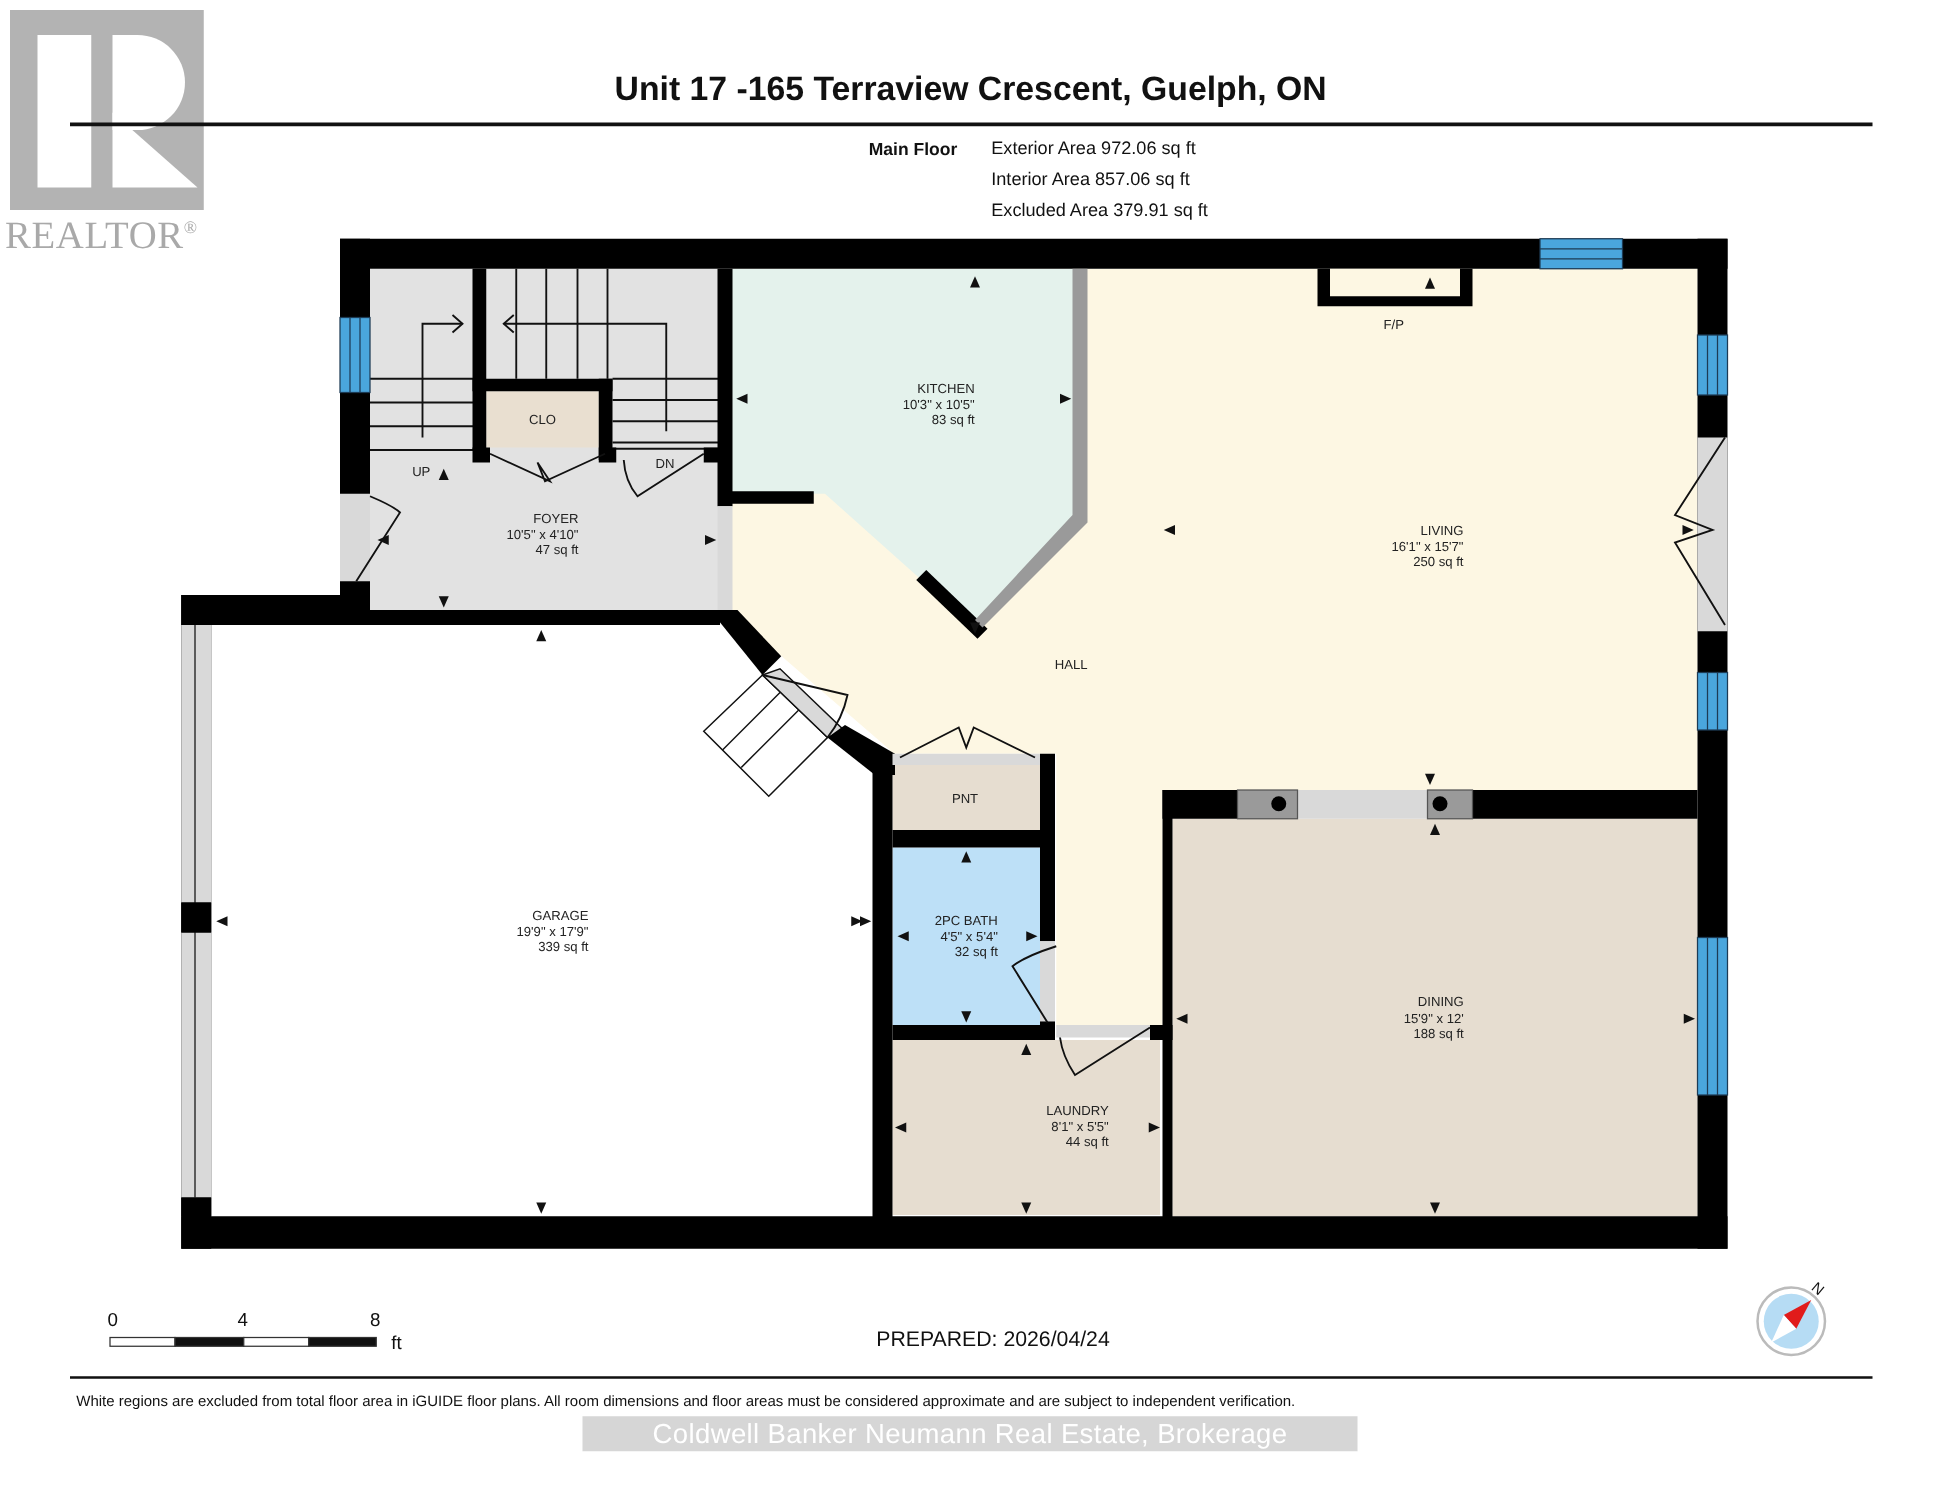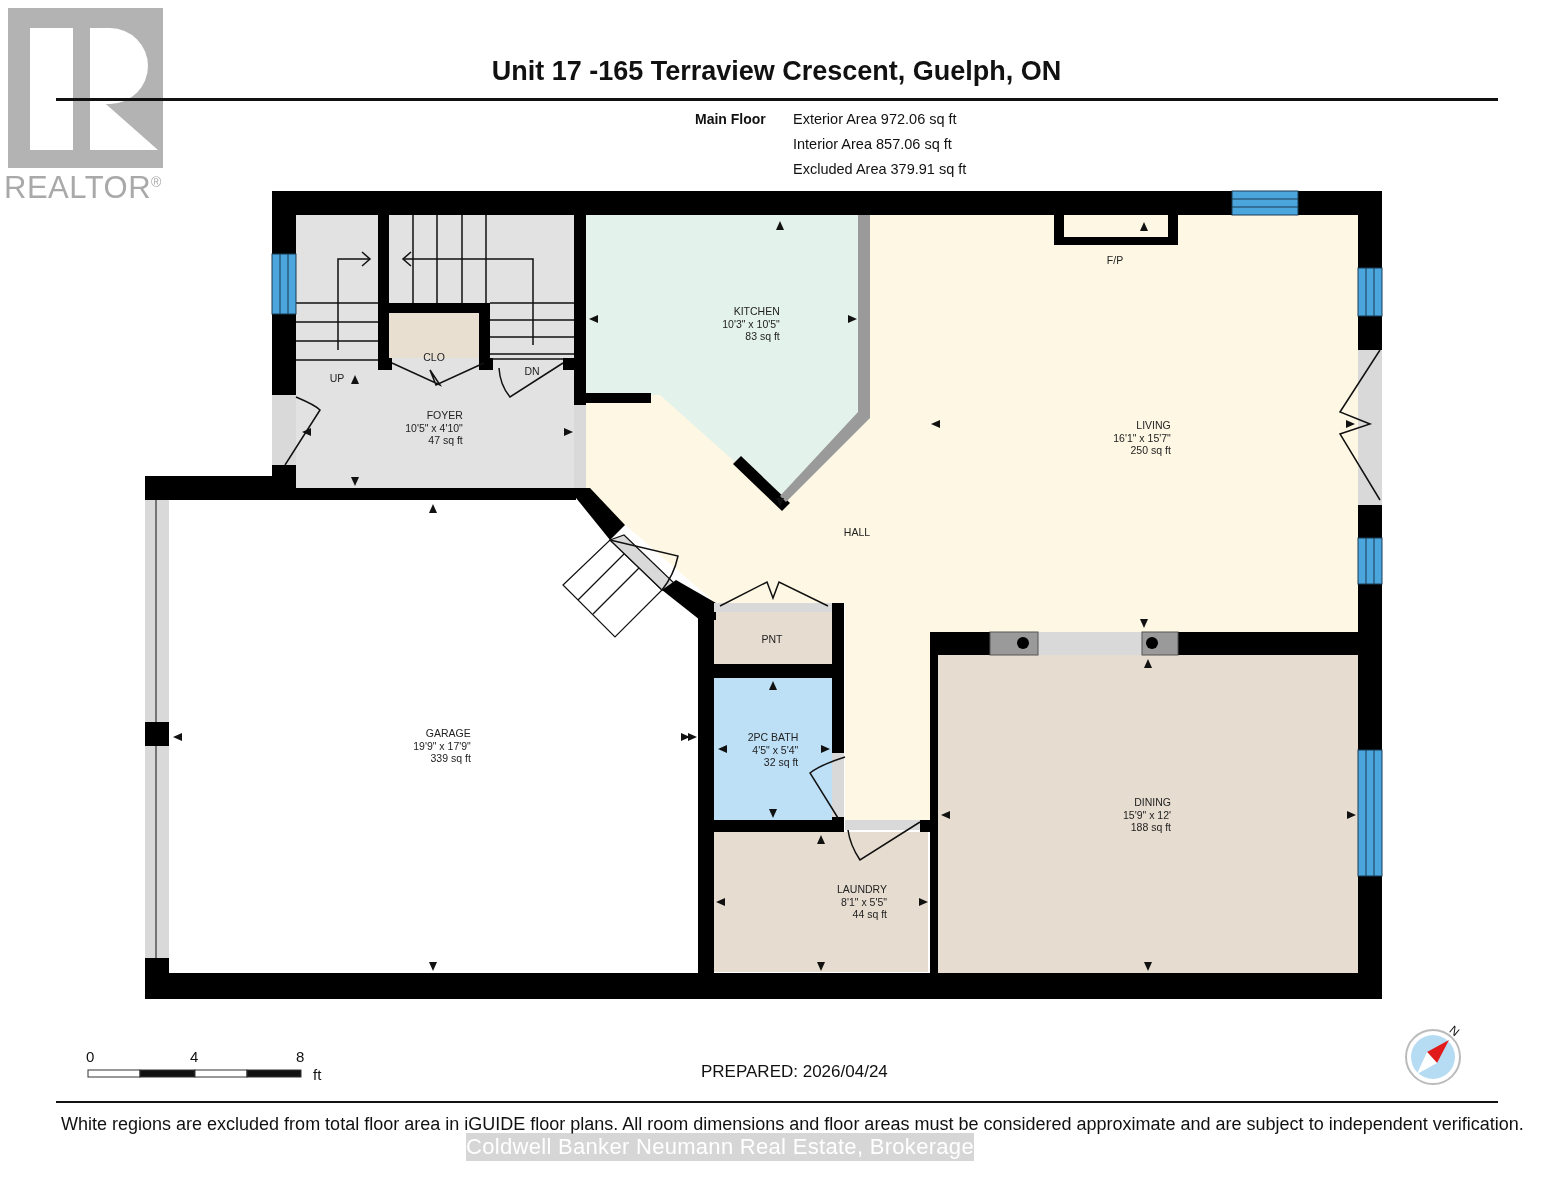--- a/index.html
+++ b/index.html
@@ -1,30 +1,30 @@
 <!DOCTYPE html>
 <html><head>
 <meta charset="utf-8">
 <style>
   html, body { margin: 0; padding: 0; background: #ffffff; }
   body { width: 1553px; height: 1200px; position: relative; overflow: hidden; font-family: "Liberation Sans", sans-serif; color: #111; }
   .abs { position: absolute; }
   .logo-box { left: 8px; top: 8px; width: 155px; height: 160px; background: #b3b3b3; }
-  .logo-text { left: 4px; top: 170px; font-size: 31px; color: #a9a9a9; letter-spacing: 0.5px; }
+  .logo-text { left: 4px; top: 170px; font-size: 31px; color: #a9a9a9; letter-spacing: 0.5px; font-family: Liberation Serif, serif; }
   .logo-text sup { font-size: 14px; }
   .title { left: 0; width: 1553px; top: 56px; text-align: center; font-weight: bold; font-size: 27px; color: #111; }
   .rule-top { left: 56px; top: 98px; width: 1442px; height: 3px; background: #111; }
   .floor-label { left: 695px; top: 111px; font-weight: bold; font-size: 14px; }
   .area-line { left: 793px; font-size: 14.5px; }
   .room-label { position: absolute; text-align: right; font-size: 10.5px; line-height: 12.5px; color: #222; transform: translateX(-50%); white-space: nowrap; }
   .scale-num { position: absolute; font-size: 15px; }
   .prepared { left: 701px; top: 1062px; font-size: 17px; }
   .rule-bottom { left: 56px; top: 1101px; width: 1442px; height: 2px; background: #111; }
-  .disclaimer { left: 61px; top: 1114px; font-size: 18px; }
-  .watermark { left: 466px; top: 1133px; width: 508px; height: 28px; background: rgba(180,180,180,0.55); color: #ffffff; font-size: 22px; line-height: 28px; text-align: center; letter-spacing: 0.3px; }
+  .disclaimer { left: 61px; top: 1114px; font-size: 12px; }
+  .watermark { left: 466px; top: 1133px; width: 620px; height: 28px; background: rgba(180,180,180,0.55); color: #ffffff; font-size: 22px; line-height: 28px; text-align: center; letter-spacing: 0.3px; }
   svg { position: absolute; left: 0; top: 0; }
 </style>
 </head>
 <body>
 
 <div class="abs logo-box">
   <svg width="155" height="160" viewBox="0 0 155 160">
     <rect x="22" y="20" width="43" height="122" fill="#ffffff"></rect>
     <path d="M82 20 h20 a38 38 0 0 1 0 76 h-20 z" fill="#ffffff"></path>
     <polygon points="82,82 150,142 82,142" fill="#ffffff"></polygon>
@@ -262,21 +262,21 @@
   <div>LAUNDRY</div>
     <div>8'1" x 5'5"</div>
     <div>44 sq ft</div>
 </div>
 <div class="room-label" style="left:1147px; top:796px;">
   <div>DINING</div>
     <div>15'9" x 12'</div>
     <div>188 sq ft</div>
 </div>
 <div class="room-label" style="left:857px; top:526px;">HALL</div>
-<div class="room-label" style="left:434px; top:330px;margin-top:21px;">CLO</div>
+<div class="room-label" style="left:434px; top:330px;">CLO</div>
 <div class="room-label" style="left:772px; top:633px;">PNT</div>
 <div class="room-label" style="left:1115px; top:254px;">F/P</div>
 <div class="room-label" style="left:337px; top:372px;">UP</div>
 <div class="room-label" style="left:532px; top:365px;">DN</div>
 
 <div class="scale-num" style="left:86px; top:1048px;">0</div>
 <div class="scale-num" style="left:190px; top:1048px;">4</div>
 <div class="scale-num" style="left:296px; top:1048px;">8</div>
 <div class="scale-num" style="left:313px; top:1066px;">ft</div>
 

